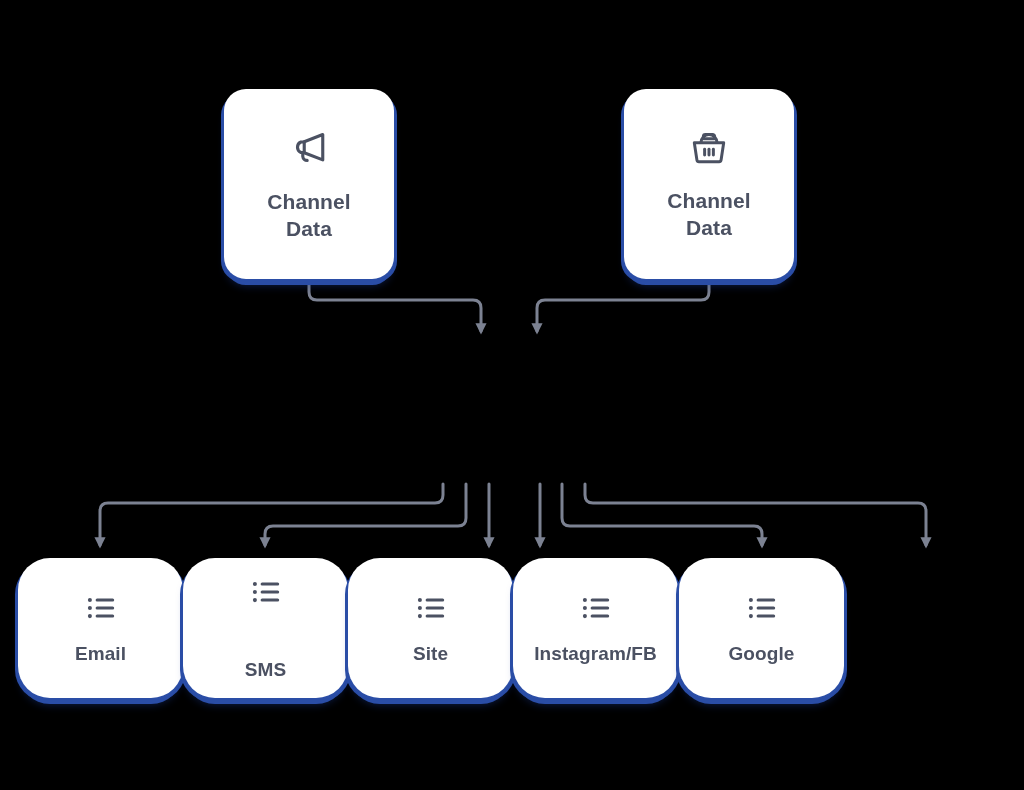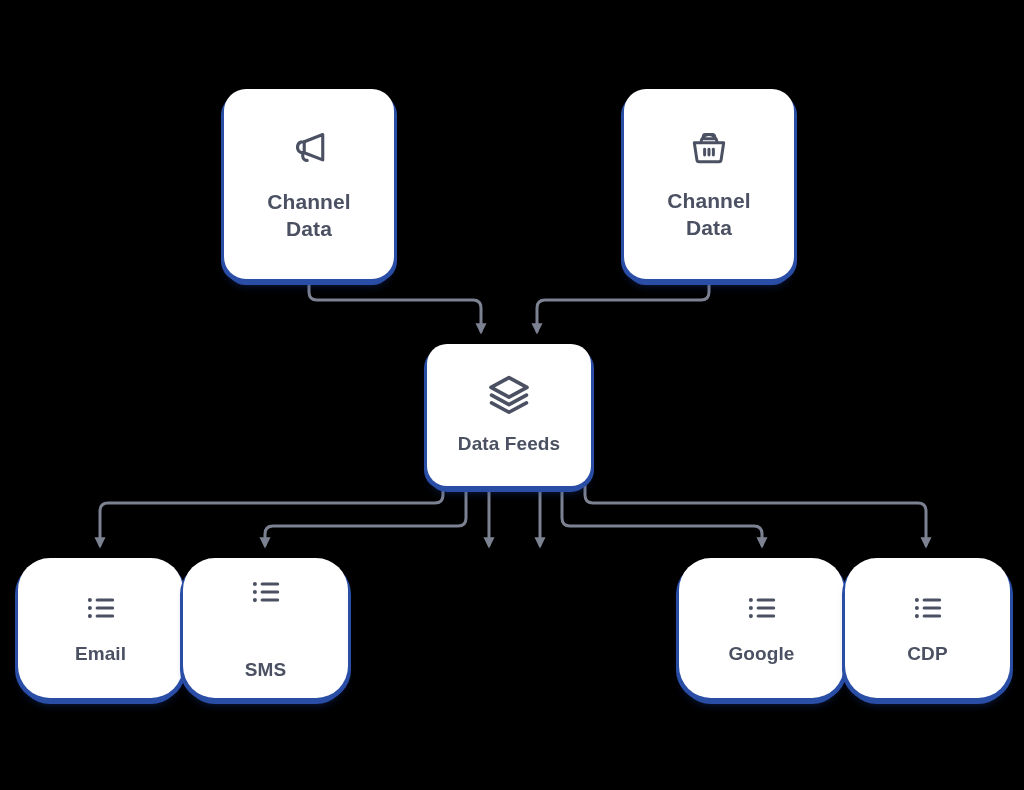--- a/index.html
+++ b/index.html
@@ -154,30 +154,20 @@
         <path d="M12.0 13.3 L12.0 16.6"></path>
         <path d="M14.5 13.3 L14.5 16.6"></path>
       </svg>
     </span>
     <span class="node-label">
       <span>Channel</span><br>
       <span>Data</span>
     </span>
   </div>
 
-  <div class="node-card" id="card-data-feeds">
-    <span class="node-icon">
-      <svg width="46" height="46" viewBox="0 0 24 24" fill="none" stroke="currentColor" stroke-width="1.9" stroke-linecap="round" stroke-linejoin="round">
-        <path d="M12 2.9 L21.4 8.0 L12 13.1 L2.6 8.0 Z"></path>
-        <path d="M2.9 12.1 L12 17.0 L21.1 12.1"></path>
-        <path d="M2.9 16.1 L12 21.0 L21.1 16.1"></path>
-      </svg>
-    </span>
-    <span class="node-label">Data Feeds</span>
-  </div>
 
   <div class="node-card card-bottom" id="card-email" style="left:18px;">
     <span class="node-icon">
       <svg width="36" height="36" viewBox="0 0 24 24" fill="none" stroke="currentColor" stroke-width="2" stroke-linecap="round" stroke-linejoin="round">
         <circle cx="4.6" cy="6.6" r="1.35" fill="currentColor" stroke="none"></circle>
         <circle cx="4.6" cy="12.0" r="1.35" fill="currentColor" stroke="none"></circle>
         <circle cx="4.6" cy="17.4" r="1.35" fill="currentColor" stroke="none"></circle>
         <path d="M9.4 6.6 L19.8 6.6"></path>
         <path d="M9.4 12.0 L19.8 12.0"></path>
         <path d="M9.4 17.4 L19.8 17.4"></path>
@@ -193,43 +183,56 @@
         <circle cx="4.6" cy="12.0" r="1.35" fill="currentColor" stroke="none"></circle>
         <circle cx="4.6" cy="17.4" r="1.35" fill="currentColor" stroke="none"></circle>
         <path d="M9.4 6.6 L19.8 6.6"></path>
         <path d="M9.4 12.0 L19.8 12.0"></path>
         <path d="M9.4 17.4 L19.8 17.4"></path>
       </svg>
     </span>
     <span class="node-label">SMS</span>
   </div>
 
-
+  <div class="node-card card-bottom" id="card-site" style="left:348px;">
+    <span class="node-icon">
+      <svg width="36" height="36" viewBox="0 0 24 24" fill="none" stroke="currentColor" stroke-width="2" stroke-linecap="round" stroke-linejoin="round">
+        <circle cx="4.6" cy="6.6" r="1.35" fill="currentColor" stroke="none"></circle>
+        <circle cx="4.6" cy="12.0" r="1.35" fill="currentColor" stroke="none"></circle>
+        <circle cx="4.6" cy="17.4" r="1.35" fill="currentColor" stroke="none"></circle>
+        <path d="M9.4 6.6 L19.8 6.6"></path>
+        <path d="M9.4 12.0 L19.8 12.0"></path>
+        <path d="M9.4 17.4 L19.8 17.4"></path>
+      </svg>
+    </span>
+    <span class="node-label">Site</span>
+  </div>
+
+  <div class="node-card card-bottom" id="card-instagram-fb" style="left:513px;">
+    <span class="node-icon">
+      <svg width="36" height="36" viewBox="0 0 24 24" fill="none" stroke="currentColor" stroke-width="2" stroke-linecap="round" stroke-linejoin="round">
+        <circle cx="4.6" cy="6.6" r="1.35" fill="currentColor" stroke="none"></circle>
+        <circle cx="4.6" cy="12.0" r="1.35" fill="currentColor" stroke="none"></circle>
+        <circle cx="4.6" cy="17.4" r="1.35" fill="currentColor" stroke="none"></circle>
+        <path d="M9.4 6.6 L19.8 6.6"></path>
+        <path d="M9.4 12.0 L19.8 12.0"></path>
+        <path d="M9.4 17.4 L19.8 17.4"></path>
+      </svg>
+    </span>
+    <span class="node-label">Instagram/FB</span>
+  </div>
 
   <div class="node-card card-bottom" id="card-google" style="left:679px;">
     <span class="node-icon">
       <svg width="36" height="36" viewBox="0 0 24 24" fill="none" stroke="currentColor" stroke-width="2" stroke-linecap="round" stroke-linejoin="round">
         <circle cx="4.6" cy="6.6" r="1.35" fill="currentColor" stroke="none"></circle>
         <circle cx="4.6" cy="12.0" r="1.35" fill="currentColor" stroke="none"></circle>
         <circle cx="4.6" cy="17.4" r="1.35" fill="currentColor" stroke="none"></circle>
         <path d="M9.4 6.6 L19.8 6.6"></path>
         <path d="M9.4 12.0 L19.8 12.0"></path>
         <path d="M9.4 17.4 L19.8 17.4"></path>
       </svg>
     </span>
     <span class="node-label">Google</span>
   </div>
 
-  <div class="node-card card-bottom" id="card-cdp" style="left:845px;">
-    <span class="node-icon">
-      <svg width="36" height="36" viewBox="0 0 24 24" fill="none" stroke="currentColor" stroke-width="2" stroke-linecap="round" stroke-linejoin="round">
-        <circle cx="4.6" cy="6.6" r="1.35" fill="currentColor" stroke="none"></circle>
-        <circle cx="4.6" cy="12.0" r="1.35" fill="currentColor" stroke="none"></circle>
-        <circle cx="4.6" cy="17.4" r="1.35" fill="currentColor" stroke="none"></circle>
-        <path d="M9.4 6.6 L19.8 6.6"></path>
-        <path d="M9.4 12.0 L19.8 12.0"></path>
-        <path d="M9.4 17.4 L19.8 17.4"></path>
-      </svg>
-    </span>
-    <span class="node-label">CDP</span>
-  </div>
 
 </div>
 
 </body></html>

